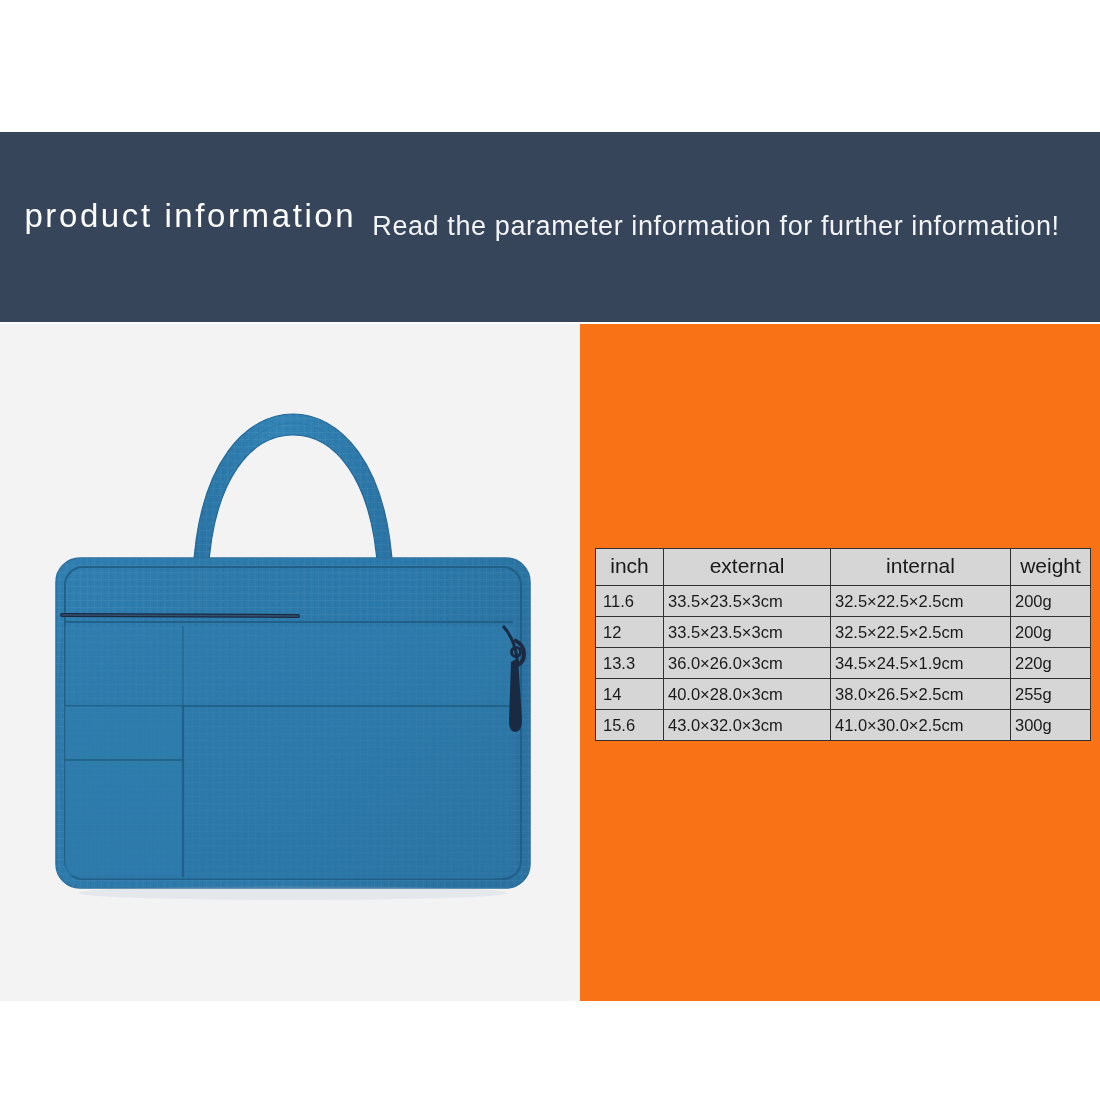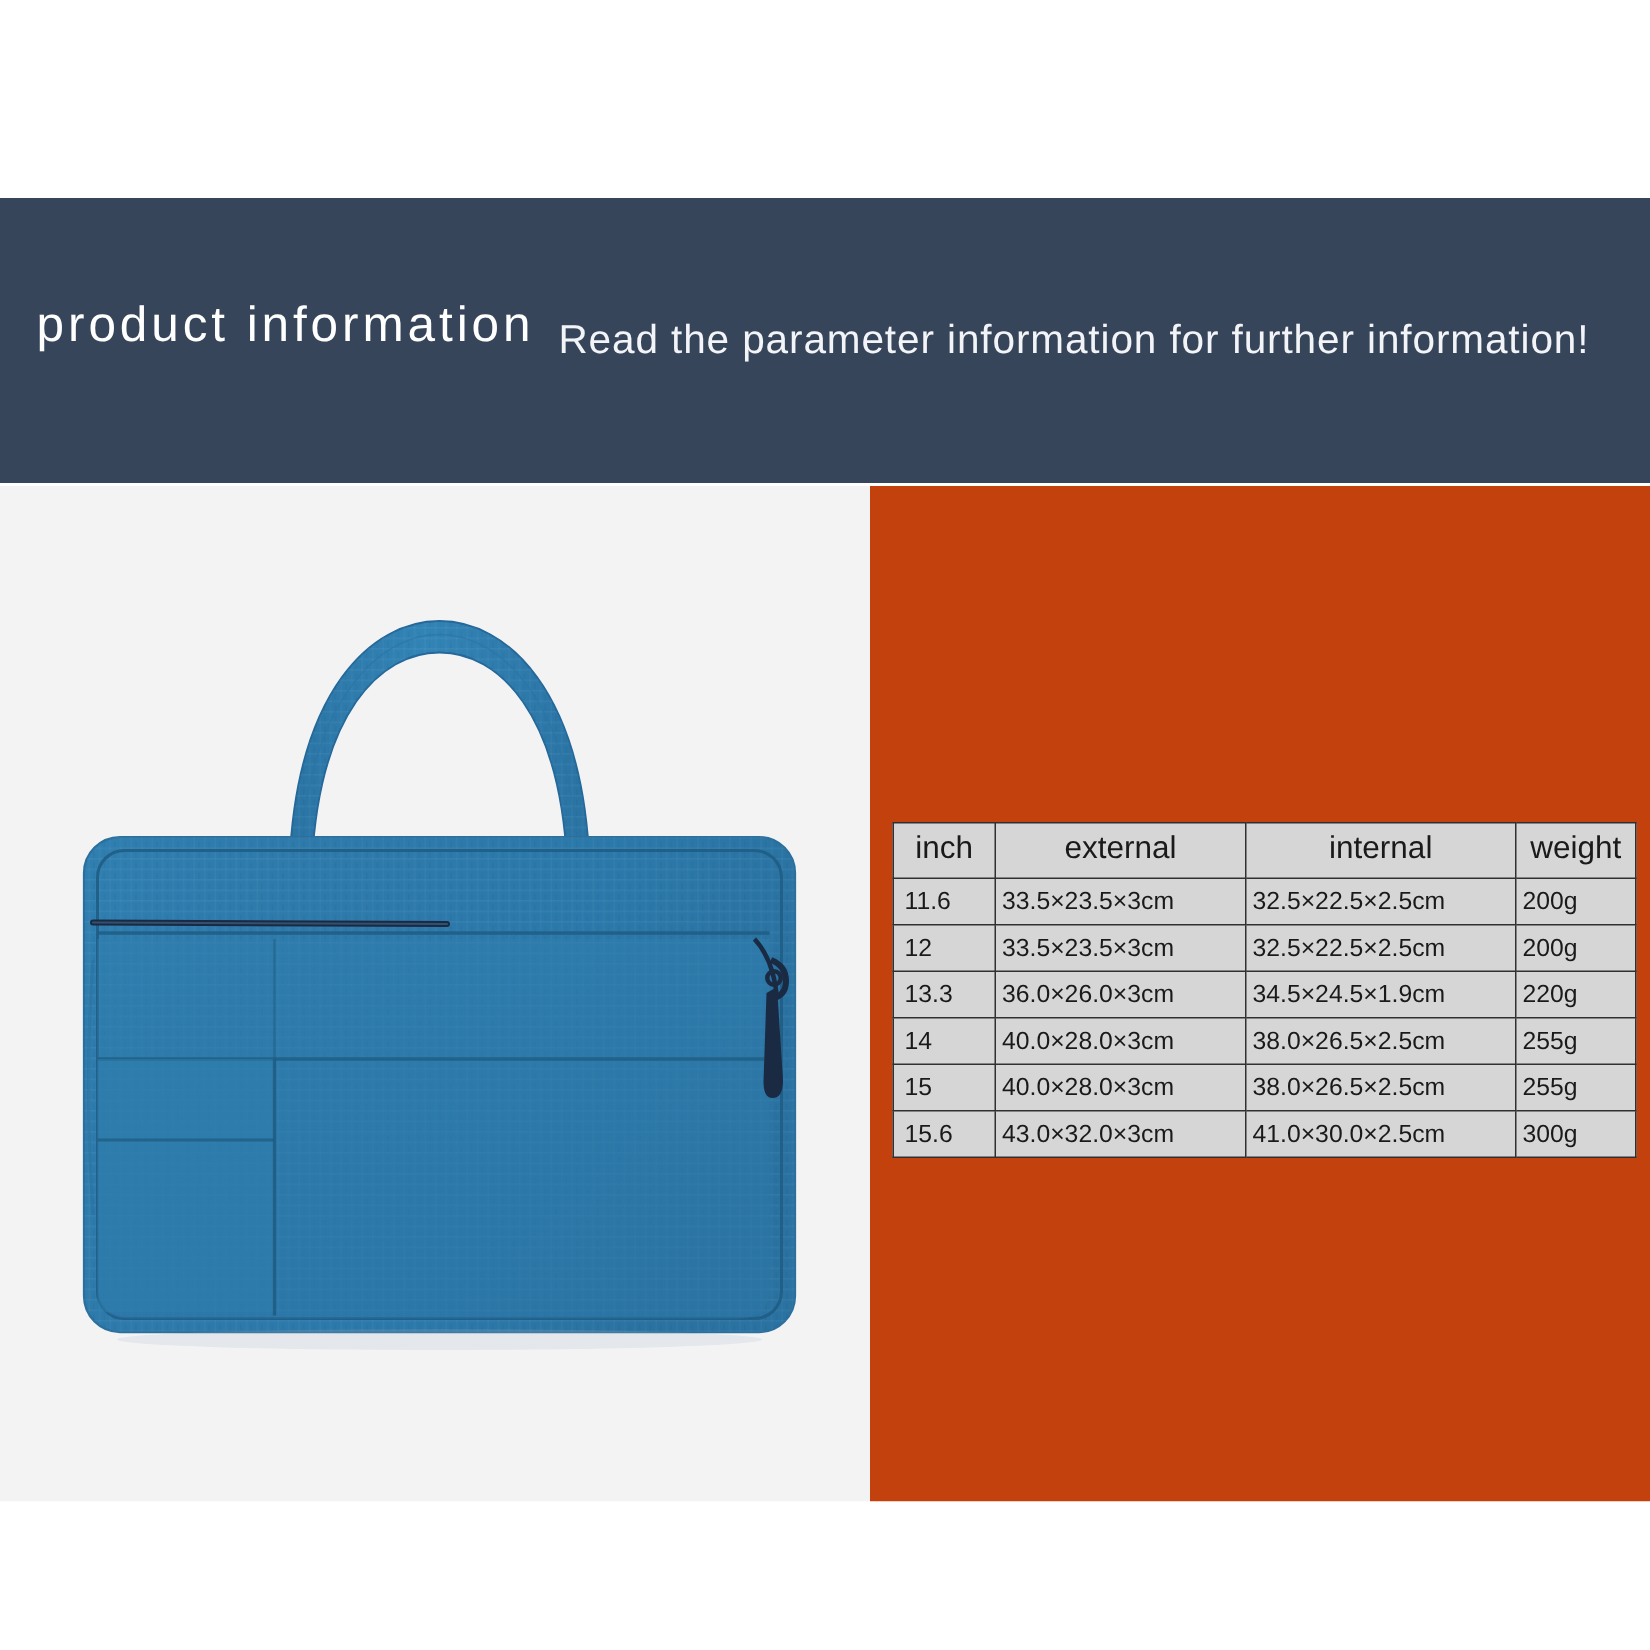--- a/index.html
+++ b/index.html
@@ -66,21 +66,21 @@
     width: 580px; height: 677px;
     background: #f3f3f4;
     overflow: hidden;
   }
 
   
   .table-panel {
     position: absolute;
     left: 580px; top: 0;
     width: 520px; height: 677px;
-    background: #c2410c;
+    background: #f97316;
   }
 
   
   .bottom-gap {
     position: absolute;
     left: 0; top: 1001px;
     width: 1100px; height: 99px;
     background: #ffffff;
   }
 
@@ -268,26 +268,20 @@
             <td>34.5×24.5×1.9cm</td>
             <td>220g</td>
           </tr>
           <tr>
             <td class="col-inch">14</td>
             <td>40.0×28.0×3cm</td>
             <td>38.0×26.5×2.5cm</td>
             <td>255g</td>
           </tr>
           <tr>
-            <td class="col-inch">15</td>
-            <td>40.0×28.0×3cm</td>
-            <td>38.0×26.5×2.5cm</td>
-            <td>255g</td>
-          </tr>
-          <tr>
             <td class="col-inch">15.6</td>
             <td>43.0×32.0×3cm</td>
             <td>41.0×30.0×2.5cm</td>
             <td>300g</td>
           </tr>
         </tbody>
       </table>
     </div>
   </div>
 

